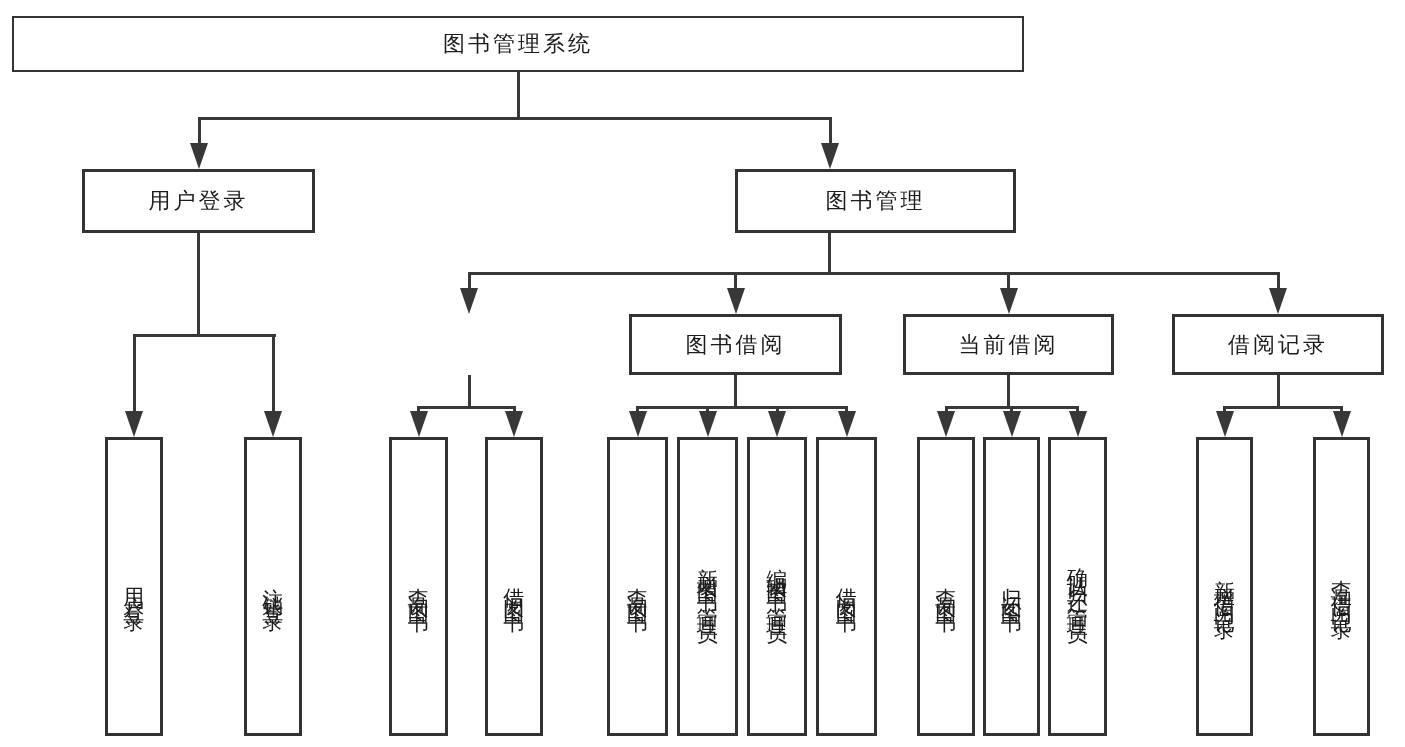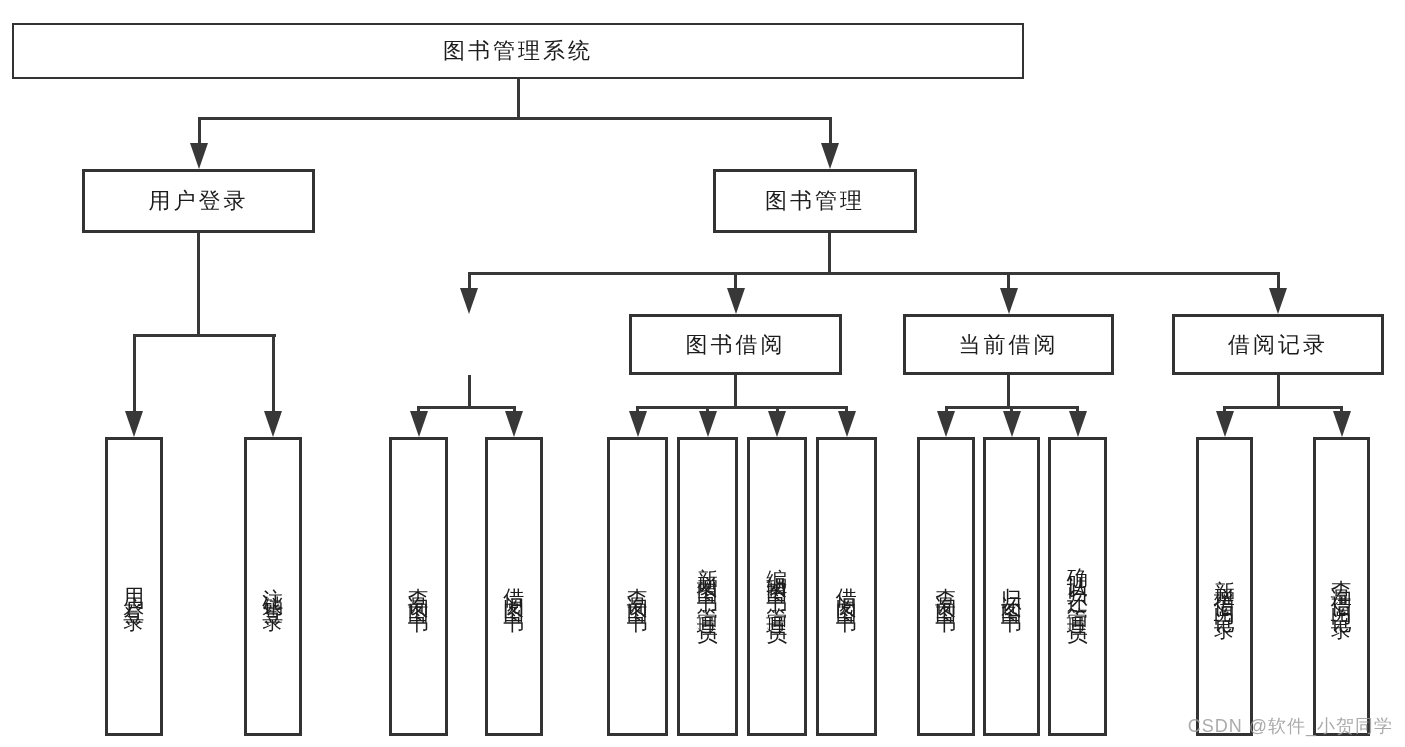--- a/index.html
+++ b/index.html
@@ -83,24 +83,24 @@
   <i class="ah" style="left:937px;top:411px;"></i>
   <i class="vl" style="left:1010px;top:407px;height:8px;"></i>
   <i class="ah" style="left:1002.5px;top:411px;"></i>
   <i class="vl" style="left:1076px;top:407px;height:8px;"></i>
   <i class="ah" style="left:1068.5px;top:411px;"></i>
   <i class="vl" style="left:1223px;top:407px;height:8px;"></i>
   <i class="ah" style="left:1215.5px;top:411px;"></i>
   <i class="vl" style="left:1340px;top:407px;height:8px;"></i>
   <i class="ah" style="left:1332.5px;top:411px;"></i>
 
-  <div class="box root" style="left:12px;top:23px;width:1012px;height:56px;">图书管理系统</div>
+  <div class="box root" style="left:12px;top:16px;width:1012px;height:56px;">图书管理系统</div>
 
   <div class="box" style="left:82px;top:169px;width:233px;height:64px;">用户登录</div>
-  <div class="box" style="left:713px;top:169px;width:204px;height:64px;">图书管理</div>
+  <div class="box" style="left:735px;top:169px;width:281px;height:64px;">图书管理</div>
 
   <div class="box" style="left:629px;top:314px;width:213px;height:61px;">图书借阅</div>
   <div class="box" style="left:903px;top:314px;width:211px;height:61px;">当前借阅</div>
   <div class="box" style="left:1172px;top:314px;width:212px;height:61px;">借阅记录</div>
 
   <div class="box leaf" style="left:105px;top:437px;width:58px;height:299px;">用户登录</div>
   <div class="box leaf" style="left:244px;top:437px;width:58px;height:299px;">注销登录</div>
 
   <div class="box leaf" style="left:389px;top:437px;width:59px;height:299px;">查询图书</div>
   <div class="box leaf" style="left:485px;top:437px;width:58px;height:299px;">借阅图书</div>
@@ -110,14 +110,13 @@
   <div class="box leaf" style="left:747px;top:437px;width:60px;height:299px;">编辑图书（管理员）</div>
   <div class="box leaf" style="left:816px;top:437px;width:61px;height:299px;">借阅图书</div>
 
   <div class="box leaf" style="left:917px;top:437px;width:58px;height:299px;">查询图书</div>
   <div class="box leaf" style="left:983px;top:437px;width:57px;height:299px;">归还图书</div>
   <div class="box leaf" style="left:1048px;top:437px;width:59px;height:299px;">确认归还（管理员）</div>
 
   <div class="box leaf" style="left:1196px;top:437px;width:57px;height:299px;">新增借阅记录</div>
   <div class="box leaf" style="left:1313px;top:437px;width:57px;height:299px;">查询借阅记录</div>
 
-  <div class="watermark" style="right:12px;top:714px;">CSDN @软件_小贺同学</div>
 </div>
 
 </body></html>

